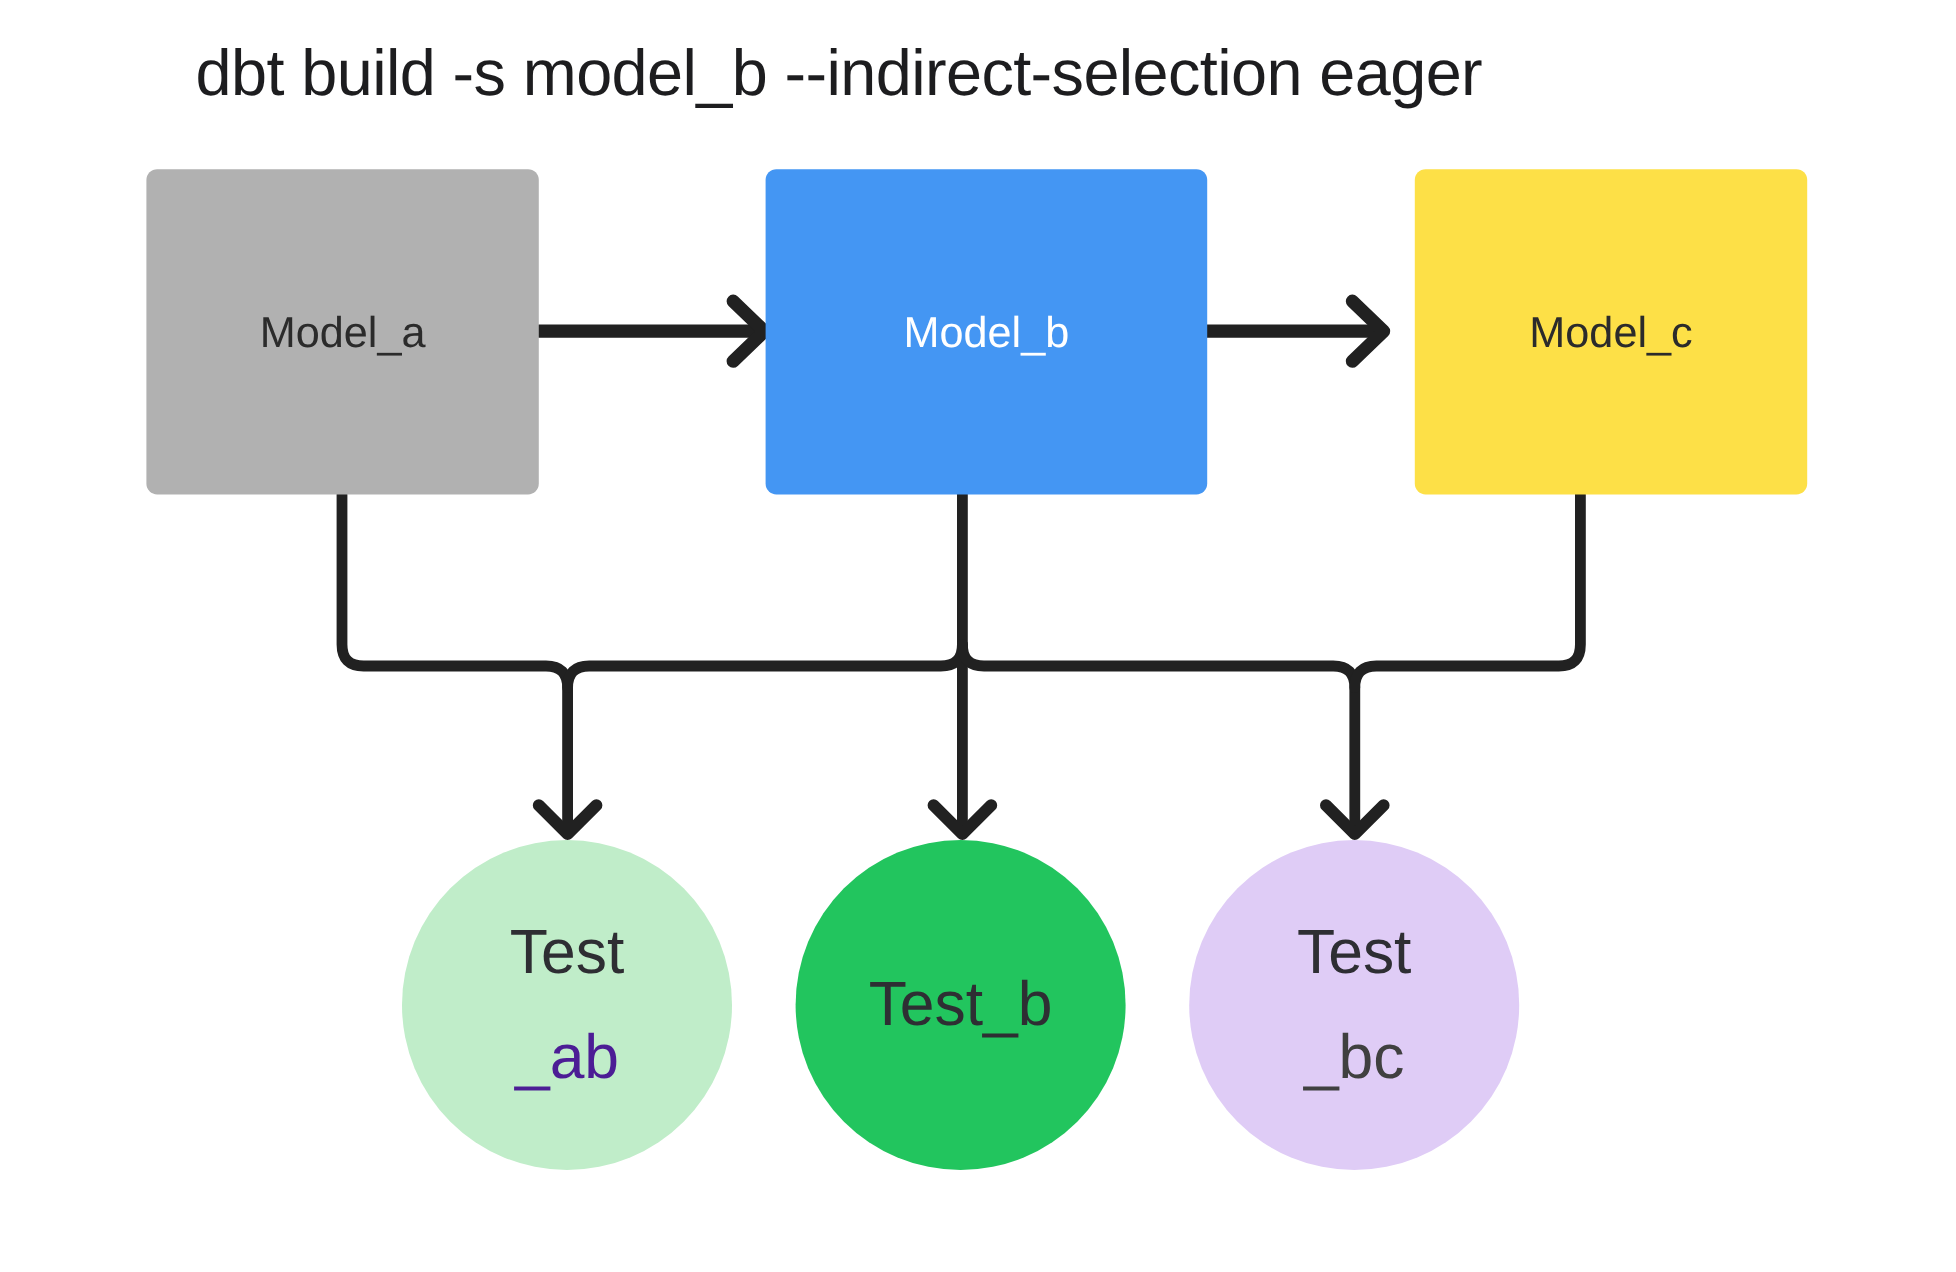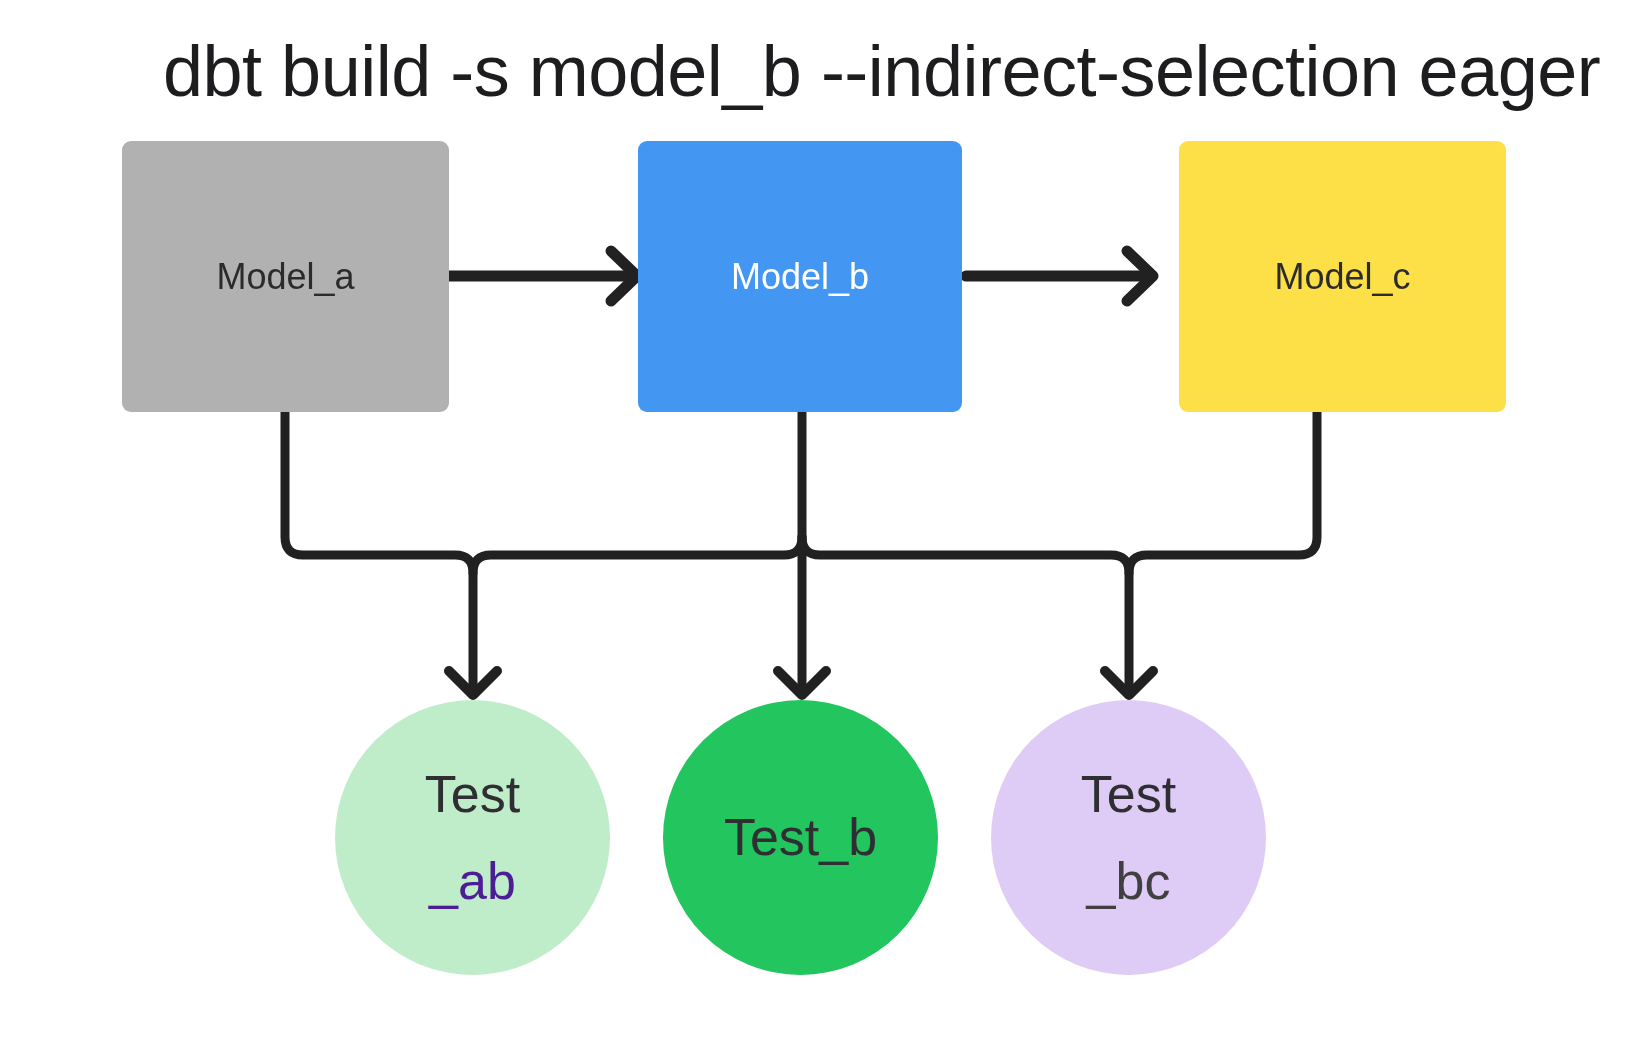--- a/index.html
+++ b/index.html
@@ -6,41 +6,41 @@
   .canvas{
     position:relative;
     width:1630px;height:1060px;
     background:#ffffff;
     font-family:"Liberation Sans",sans-serif;
     overflow:hidden;
   }
   .title{
     position:absolute;
     left:163px;top:30px;
-    font-size:72px;
+    font-size:54px;
     font-weight:500;
     letter-spacing:-0.5px;
     color:#1d1d1f;
     white-space:nowrap;
   }
   .edges-layer{
     position:absolute;
     left:0;top:0;
   }
   .box{
     position:absolute;
     top:141px;
     width:327px;height:271px;
     border-radius:9px;
     display:flex;align-items:center;justify-content:center;
     font-size:36px;font-weight:500;
     white-space:nowrap;
   }
   .box-a{left:122px;}
-  .box-b{left:638px;width:324px;}
+  .box-b{left:638px;width:368px;}
   .box-c{left:1154px;}
   .circle{
     position:absolute;
     top:700px;
     width:275px;height:275px;
     border-radius:50%;
     display:flex;flex-direction:column;align-items:center;justify-content:center;
     font-size:52px;font-weight:500;
     line-height:87px;
     text-align:center;

